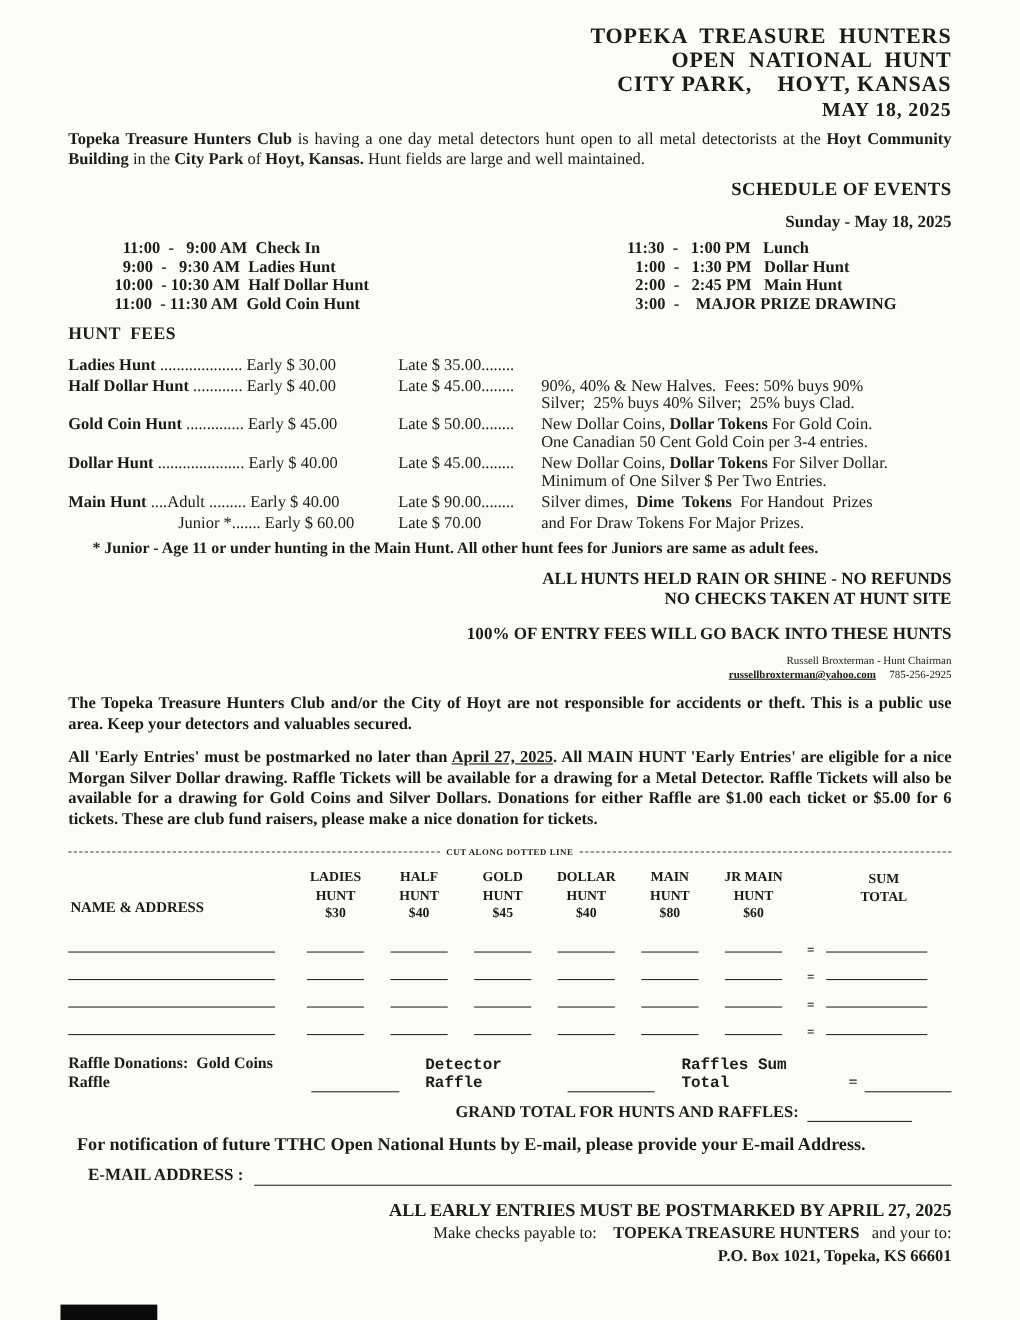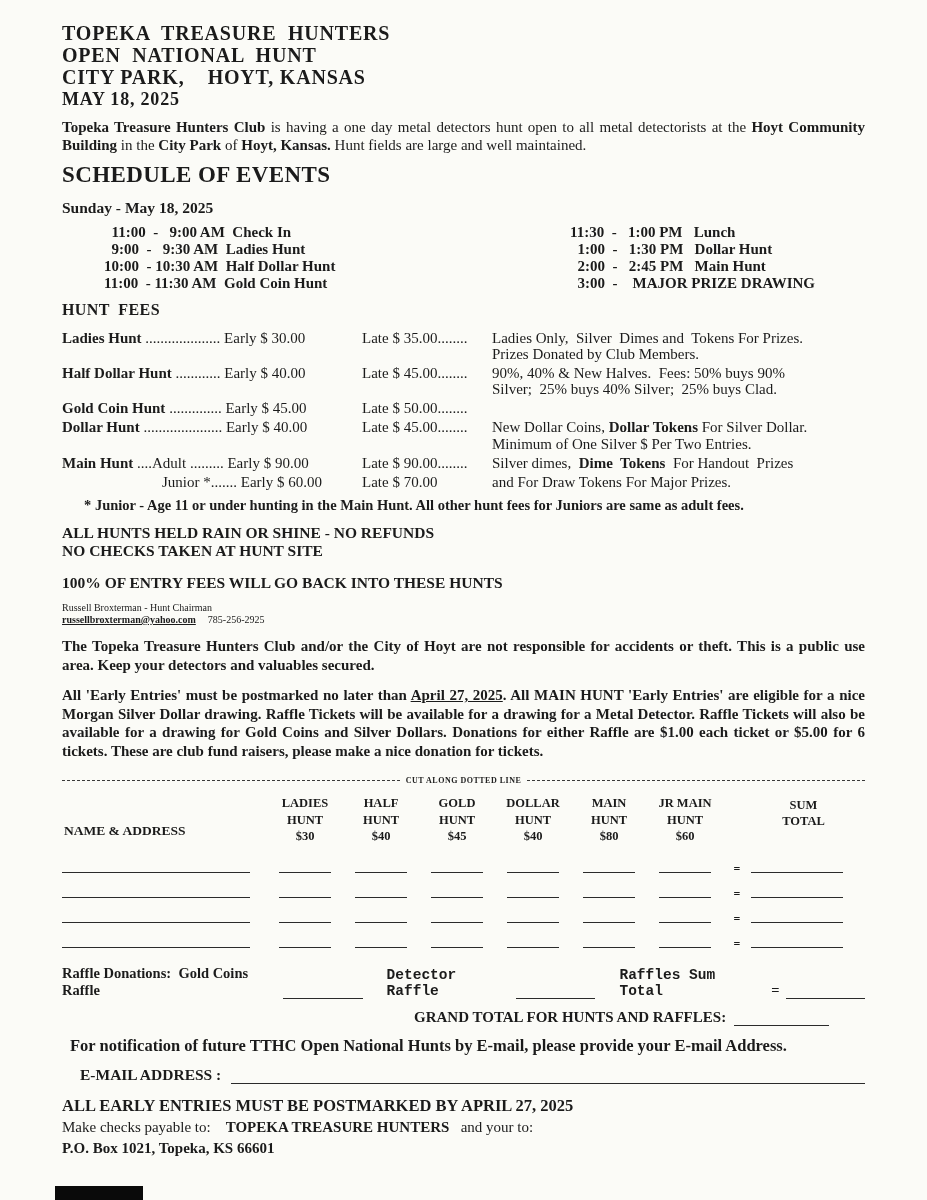--- a/index.html
+++ b/index.html
@@ -3,31 +3,31 @@
 <meta charset="utf-8">
 <style>
   * { margin:0; padding:0; box-sizing:border-box; }
   html,body { background:#fafaf6; }
   .page {
     width:927px; height:1200px; margin:0 auto; position:relative; overflow:hidden;
     background:#fbfbf7; color:#1b1b1b;
     font-family:"Liberation Serif", serif;
   }
   .content { padding:22px 62px 0 62px; }
-  .center { text-align:left; }
+  .center { text-align:right; }
   .b { font-weight:bold; }
   .pre { white-space:pre-wrap; }
 
   .title-line { font-size:20px; font-weight:bold; line-height:1.1; letter-spacing:0.8px; }
   .title-date { font-size:18px; margin-top:2px; }
   .title-block { margin-bottom:8px; }
 
   .intro { font-size:15px; line-height:1.2; text-align:justify; margin-bottom:8px; }
 
-  .sched-title { font-size:23px; margin-top:0; letter-spacing:0.4px; }
+  .sched-title { font-size:17px; margin-top:0; letter-spacing:0.4px; }
   .sched-sub { font-size:15.5px; margin-top:11px; }
   .sched-cols { display:flex; margin-top:7px; font-size:15px; }
   .sched-left { width:300px; margin-left:42px; }
   .sched-right { margin-left:166px; }
   .sched-item { font-weight:bold; line-height:1.13; }
 
   .fees-title { font-size:16px; margin-top:9px; letter-spacing:0.4px; }
 
   .fees { margin-top:11px; }
   .fee-row { display:flex; font-size:15px; line-height:1.08; margin-bottom:3px; }
@@ -124,51 +124,51 @@
       </div>
     </div>
 
     <div class="fees-title pre b">HUNT  FEES</div>
 
     <div class="fees">
 
       <div class="fee-row">
         <div class="fee-name pre"><span class="b">Ladies Hunt</span><span> .................... Early $ 30.00</span></div>
         <div class="fee-late pre">Late $ 35.00........</div>
-        <div class="fee-desc">
-          <div class="pre"><span>Ladies Only,  Silver  Dimes and  Tokens For Prizes.</span><span class="b"></span><span></span></div>
-          <div class="pre">Prizes Donated by Club Members.</div>
-        </div>
       </div>
 
       <div class="fee-row">
         <div class="fee-name pre"><span class="b">Half Dollar Hunt</span><span> ............ Early $ 40.00</span></div>
         <div class="fee-late pre">Late $ 45.00........</div>
         <div class="fee-desc">
           <div class="pre"><span>90%, 40% &amp; New Halves.  Fees: 50% buys 90%</span><span class="b"></span><span></span></div>
           <div class="pre">Silver;  25% buys 40% Silver;  25% buys Clad.</div>
         </div>
       </div>
 
       <div class="fee-row">
         <div class="fee-name pre"><span class="b">Gold Coin Hunt</span><span> .............. Early $ 45.00</span></div>
         <div class="fee-late pre">Late $ 50.00........</div>
+        <div class="fee-desc">
+          <div class="pre"><span>New Dollar Coins, </span><span class="b">Dollar Tokens</span><span> For Gold Coin.</span></div>
+          <div class="pre">One Canadian 50 Cent Gold Coin per 3-4 entries.</div>
+        </div>
       </div>
 
       <div class="fee-row">
         <div class="fee-name pre"><span class="b">Dollar Hunt</span><span> ..................... Early $ 40.00</span></div>
         <div class="fee-late pre">Late $ 45.00........</div>
         <div class="fee-desc">
           <div class="pre"><span>New Dollar Coins, </span><span class="b">Dollar Tokens</span><span> For Silver Dollar.</span></div>
           <div class="pre">Minimum of One Silver $ Per Two Entries.</div>
         </div>
       </div>
 
       <div class="fee-row">
-        <div class="fee-name pre"><span class="b">Main Hunt</span><span> ....Adult ......... Early $ 90.00</span></div>
+        <div class="fee-name pre"><span class="b">Main Hunt</span><span> ....Adult ......... Early $ 40.00</span></div>
         <div class="fee-late pre">Late $ 90.00........</div>
         <div class="fee-desc">
           <div class="pre"><span>Silver dimes,  </span><span class="b">Dime  Tokens</span><span>  For Handout  Prizes</span></div>
         </div>
       </div>
 
       <div class="fee-row">
         <div class="fee-name pre indent"><span class="b"></span><span>Junior *....... Early $ 60.00</span></div>
         <div class="fee-late pre">Late $ 70.00</div>
         <div class="fee-desc">

